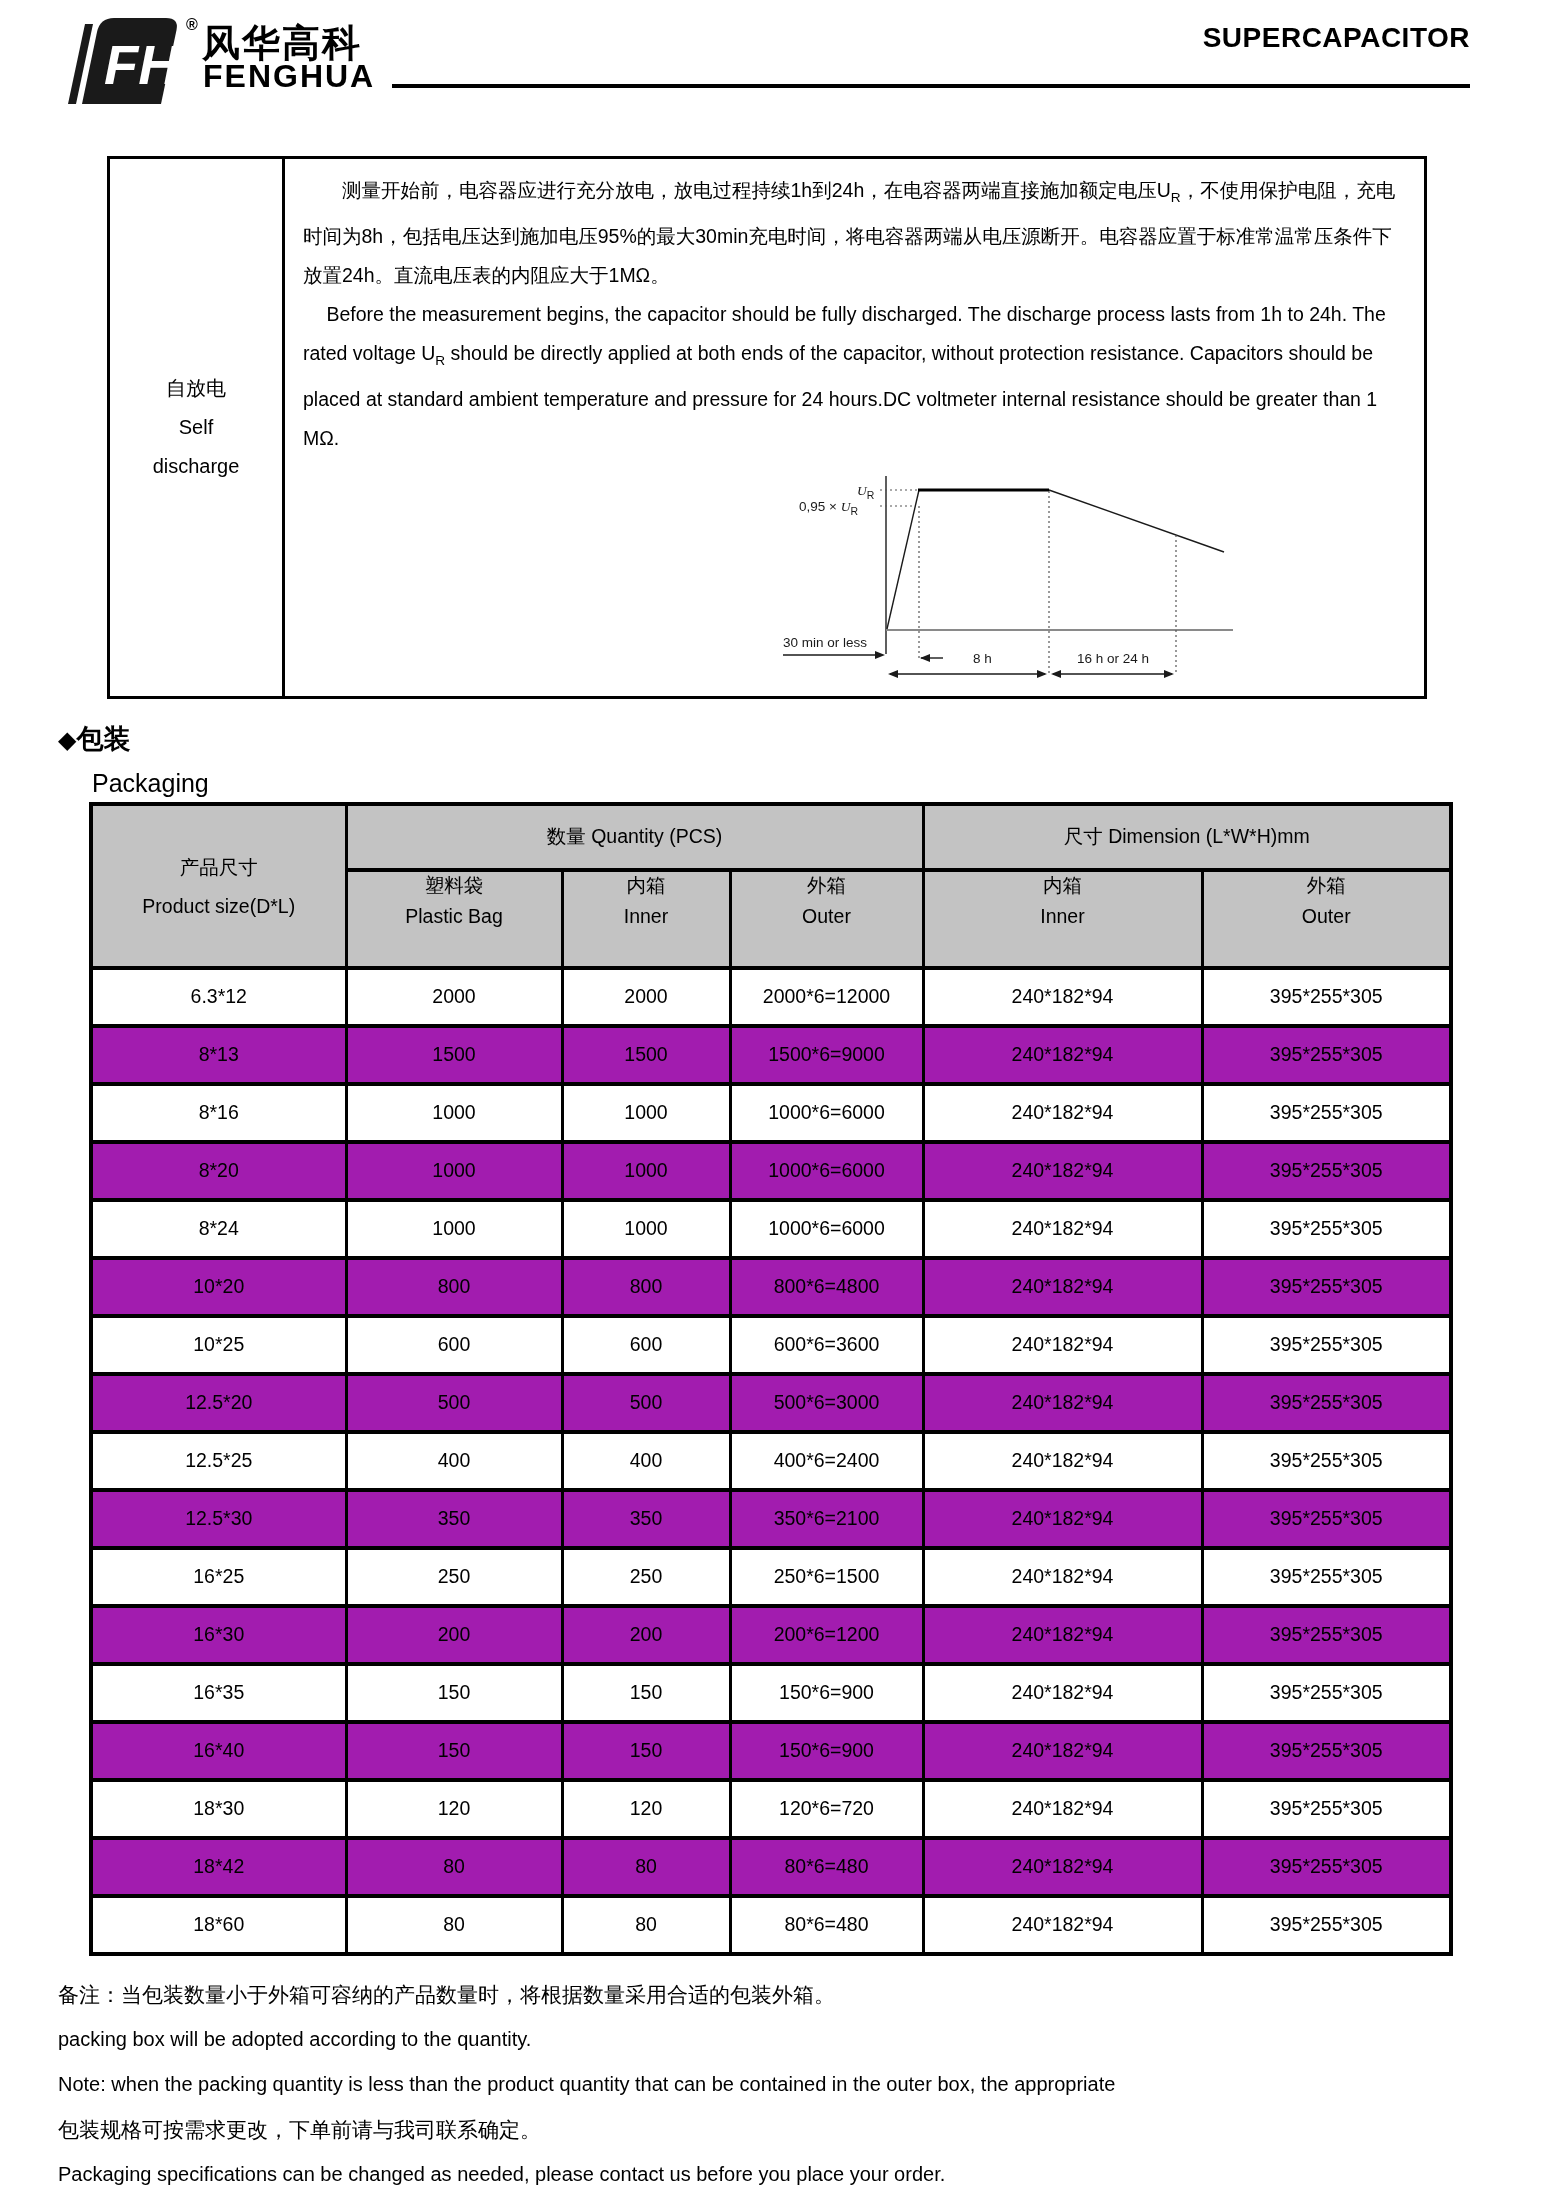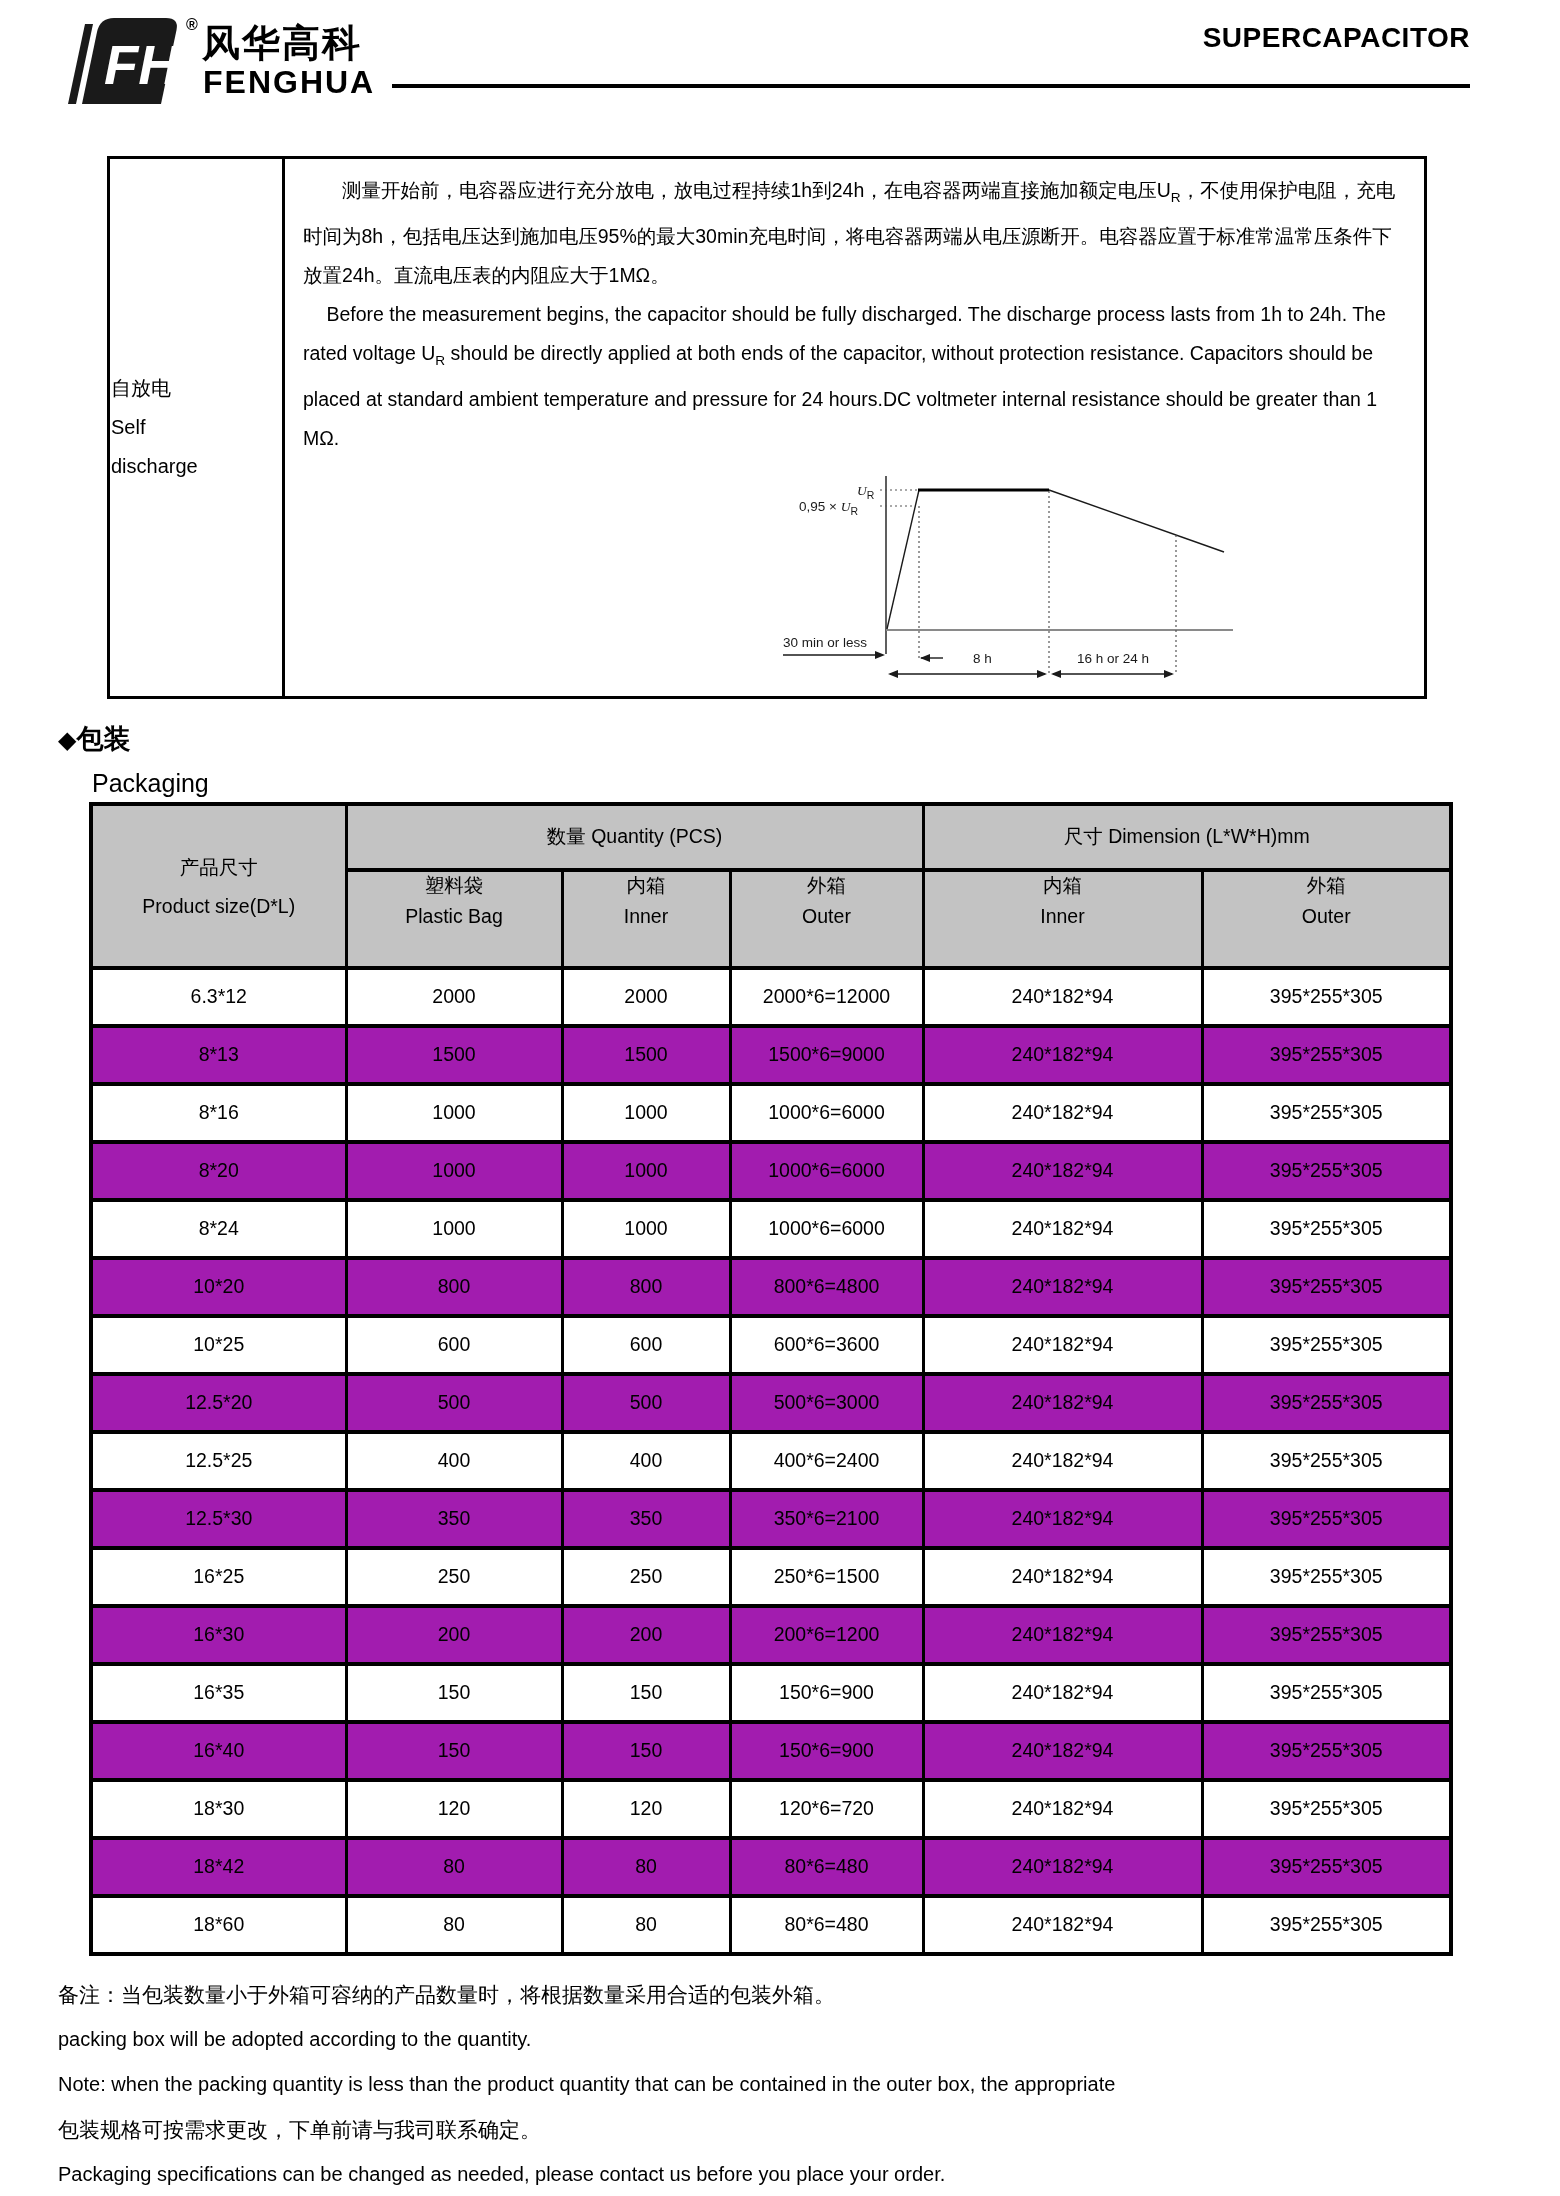--- a/index.html
+++ b/index.html
@@ -12,35 +12,35 @@
     color: #000;
     font-family: "Liberation Sans", "DejaVu Sans", sans-serif;
     overflow: hidden;
   }
 
   
   .header { position: relative; height: 110px; }
   .logo-svg { position:absolute; left:58px; top:12px; }
   .reg-mark { position:absolute; left:186px; top:16px; font-size:16px; font-weight:bold; }
   .brand-cn { position:absolute; left:202px; top:18px; font-size:38px; font-weight:bold; letter-spacing:2px; }
-  .brand-en { position:absolute; left:203px; top:64px; font-size:32px; font-weight:bold; letter-spacing:2px; }
+  .brand-en { position:absolute; left:203px; top:58px; font-size:32px; font-weight:bold; letter-spacing:2px; }
   .doc-title { position:absolute; right:90px; top:22px; font-size:28px; font-weight:bold; letter-spacing:0.5px; }
   .header-rule { position:absolute; left:392px; right:90px; top:84px; height:4px; background:#000; }
 
   
   table.sd {
     border-collapse: collapse;
     margin: 46px 0 0 107px;
     width: 1320px;
     table-layout: fixed;
   }
   table.sd, table.sd td { border: 3px solid #000; }
   td.sd-label {
     width: 175px;
-    text-align: left;
+    text-align: center;
     vertical-align: middle;
     font-size: 20px;
     line-height: 39px;
   }
   td.sd-content {
     padding: 12px 22px 6px 18px;
     vertical-align: top;
   }
   .sd-content p { margin:0; font-size:19.5px; line-height:39px; }
   .para-cn { text-indent: 2em; }

